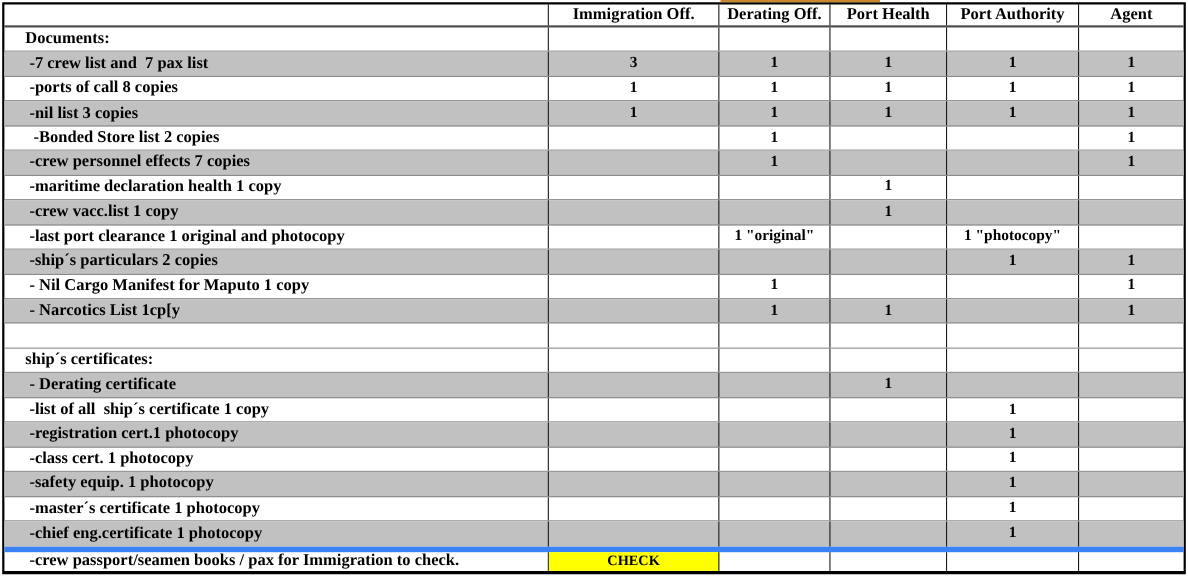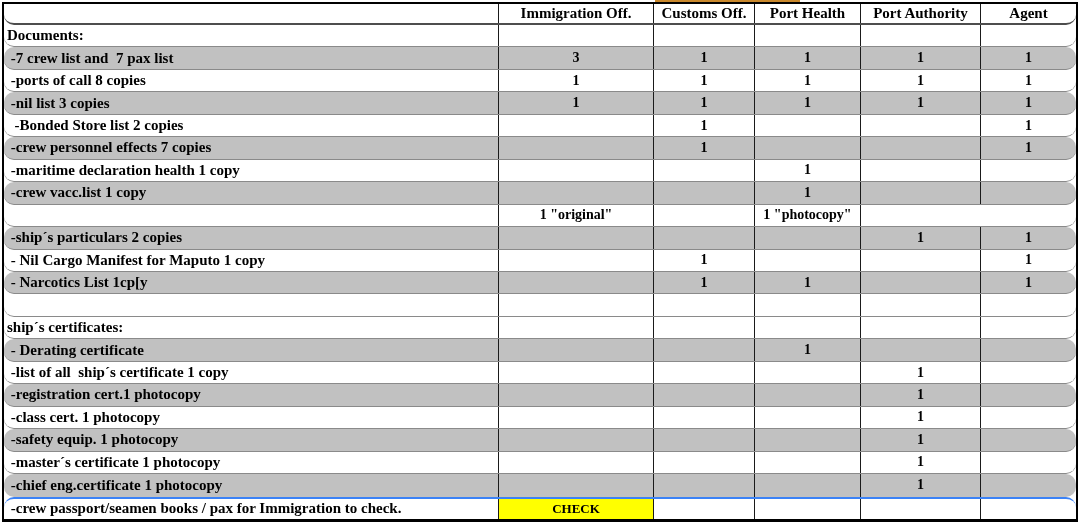--- a/index.html
+++ b/index.html
@@ -28,35 +28,34 @@
   .grid{
     width:100%;height:100%;
     display:grid;
     grid-template-rows:21px repeat(22,1fr);
   }
   .row{
     display:grid;
     grid-template-columns:495px 155px 101px 106px 120px 1fr;
     border-bottom:1px solid var(--h-border);
     min-height:0;
-    border-radius:10px;
   }
   .row.header{border-bottom:2px solid #4d4d4d;}
   .row.shaded{background:var(--shaded);text-align:right;}
   .row:nth-last-child(2){border-bottom:none;}
-  .row:last-child{border-bottom:none;border-top:2px solid #3b82f6;}
+  .row:last-child{border-bottom:none;border-top:5px solid #3b82f6;}
   .cell{
     border-right:1px solid var(--v-border);
     display:flex;align-items:center;
     overflow:hidden;min-width:0;
   }
   .cell:last-child{border-right:none;}
   .cell.label{
     justify-content:flex-start;
-    padding-left:3px;
+    padding-left:19px;
     white-space:pre;
     font-size:15px;
   }
   .cell.val{
     justify-content:center;
     font-size:14px;
     white-space:pre;
   }
   .row.header .cell{justify-content:center;font-size:15px;white-space:pre;}
   .row.header .cell.label{justify-content:flex-start;}
@@ -68,21 +67,21 @@
 </head>
 <body>
 
 <div class="accent-strip"></div>
 
 <div class="sheet">
   <div class="grid">
     <div class="row header">
       <div class="cell label"></div>
       <div class="cell val">Immigration Off.</div>
-      <div class="cell val">Customs Off.</div>
+      <div class="cell val">Derating Off.</div>
       <div class="cell val">Port Health</div>
       <div class="cell val">Port Authority</div>
       <div class="cell val">Agent</div>
     </div>
 
   <div class="row">
         <div class="cell label">Documents:</div>
         <div class="cell val"></div>
         <div class="cell val"></div>
         <div class="cell val"></div>
@@ -139,20 +138,21 @@
       </div>
       <div class="row shaded">
         <div class="cell label"> -crew vacc.list 1 copy</div>
         <div class="cell val"></div>
         <div class="cell val"></div>
         <div class="cell val">1</div>
         <div class="cell val"></div>
         <div class="cell val"></div>
       </div>
       <div class="row">
+        <div class="cell label"> -last port clearance 1 original and photocopy</div>
         <div class="cell val"></div>
         <div class="cell val">1 "original"</div>
         <div class="cell val"></div>
         <div class="cell val">1 "photocopy"</div>
         <div class="cell val"></div>
       </div>
       <div class="row shaded">
         <div class="cell label"> -ship´s particulars 2 copies</div>
         <div class="cell val"></div>
         <div class="cell val"></div>

